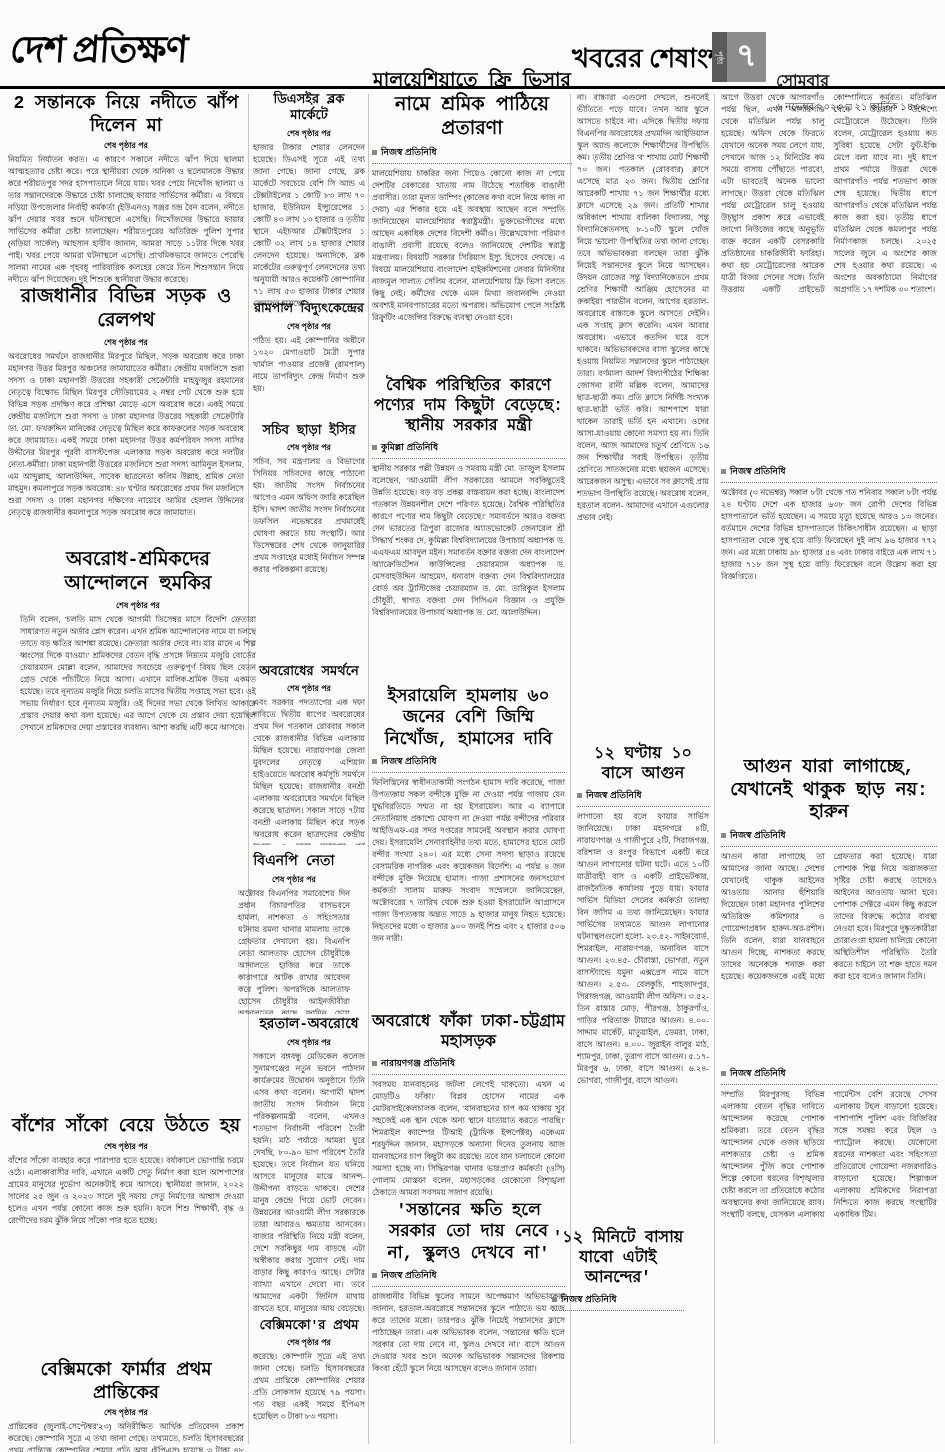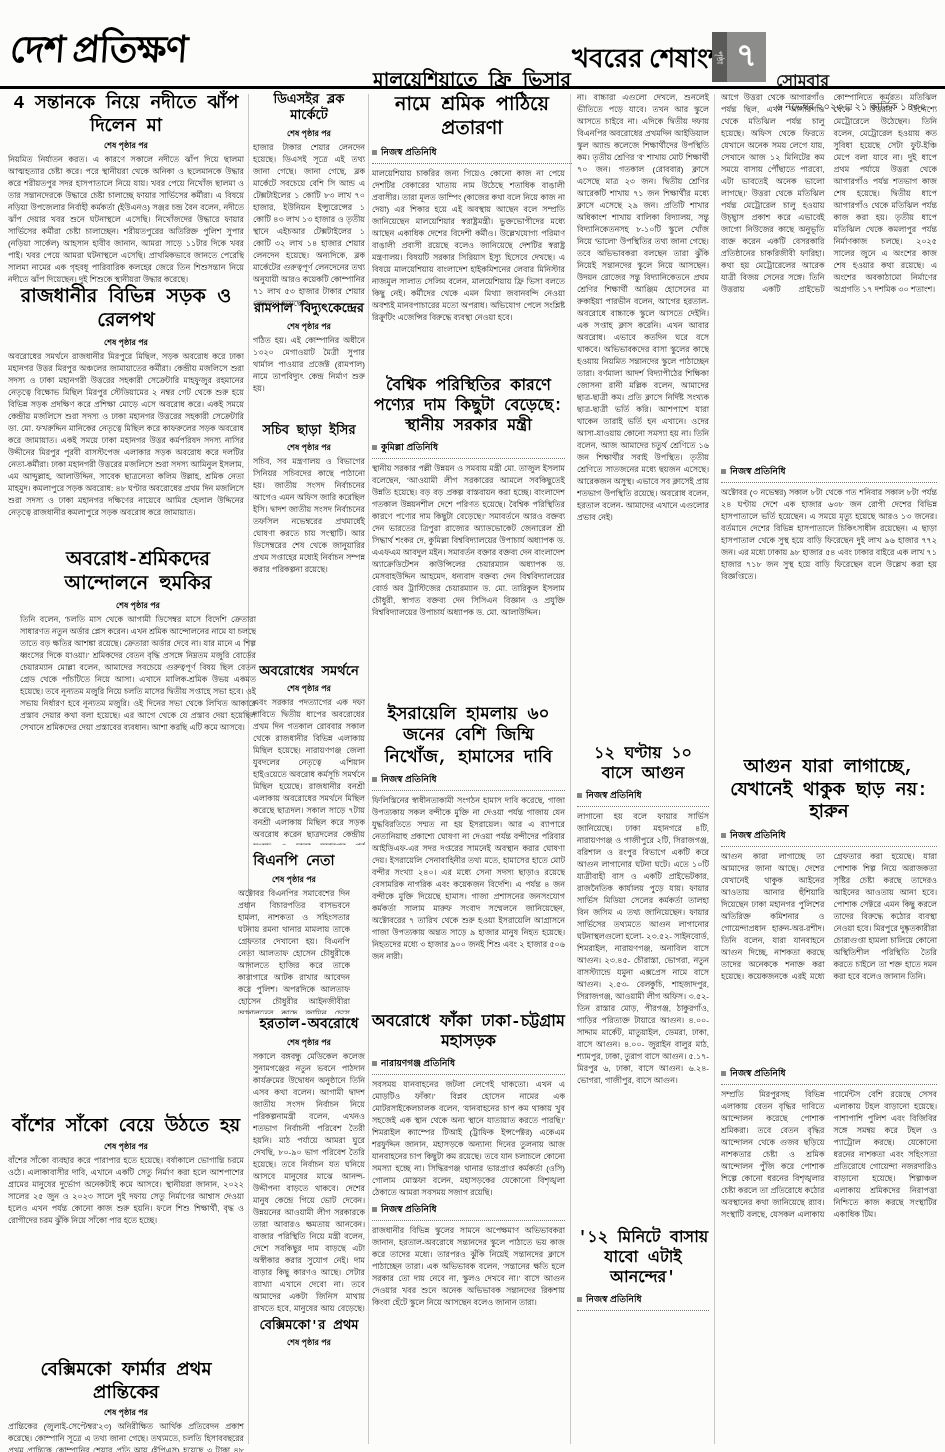--- a/index.html
+++ b/index.html
@@ -54,21 +54,21 @@
     <div class="dateline">৬ নভেম্বর ২০২৩ □ ২১ কার্তিক ১৪৩০</div>
   </div>
   <div class="header-rule"></div>
 
   <div class="vrule" style="left:248px"></div>
   <div class="vrule" style="left:368px"></div>
   <div class="vrule" style="left:570px"></div>
   <div class="vrule" style="left:714px"></div>
 
   <section class="art" style="left:8px;top:92px;width:236px">
-    <h2 class="hl s18">4 সন্তানকে নিয়ে নদীতে ঝাঁপ দিলেন মা</h2>
+    <h2 class="hl s18">2 সন্তানকে নিয়ে নদীতে ঝাঁপ দিলেন মা</h2>
     <div class="kicker">শেষ পৃষ্ঠার পর</div>
     <div class="body" style="height:152px">নিয়মিত নির্যাতন করত। এ কারণে সকালে নদীতে ঝাঁপ দিয়ে ছালমা আত্মহত্যার চেষ্টা করে। পরে স্থানীয়রা থেকে অনিকা ও ছলেমানকে উদ্ধার করে শরীয়তপুর সদর হাসপাতালে নিয়ে যায়। খবর পেয়ে নিখোঁজ ছালমা ও তার সন্তানদেরকে উদ্ধারে চেষ্টা চালাচ্ছে ফায়ার সার্ভিসের কর্মীরা। এ বিষয়ে নড়িয়া উপজেলার নির্বাহী কর্মকর্তা (ইউএনও) সঞ্জর চন্দ্র বৈন বলেন, নদীতে ঝাঁপ দেয়ার খবর শুনে ঘটনাস্থলে এসেছি। নিখোঁজদের উদ্ধারে ফায়ার সার্ভিসের কর্মীরা চেষ্টা চালাচ্ছেন। শরীয়তপুরের অতিরিক্ত পুলিশ সুপার (নড়িয়া সার্কেল) আহসান হাবীব জানান, আমরা সাড়ে ১১টার দিকে খবর পাই। খবর পেয়ে আমরা ঘটনাস্থলে এসেছি। প্রাথমিকভাবে জানতে পেরেছি সালমা নামের এক গৃহবধূ পারিবারিক কলহের জেরে তিন শিশুসন্তান নিয়ে নদীতে ঝাঁপ দিয়েছেন। দুই শিশুকে স্থানীয়রা উদ্ধার করেছে।</div>
   </section>
 
   <section class="art" style="left:8px;top:286px;width:236px">
     <h2 class="hl s19">রাজধানীর বিভিন্ন সড়ক ও রেলপথ</h2>
     <div class="kicker">শেষ পৃষ্ঠার পর</div>
     <div class="body" style="height:210px">অবরোধের সমর্থনে রাজধানীর মিরপুরে মিছিল, সড়ক অবরোধ করে ঢাকা মহানগর উত্তর মিরপুর অঞ্চলের জামায়াতের কর্মীরা। কেন্দ্রীয় মজলিসে শুরা সদস্য ও ঢাকা মহানগরী উত্তরের সহকারী সেক্রেটারি মাহফুজুর রহমানের নেতৃত্বে বিক্ষোভ মিছিল মিরপুর স্টেডিয়ামের ২ নম্বর গেট থেকে শুরু হয়ে বিভিন্ন সড়ক প্রদক্ষিণ করে প্রশিক্ষা মোড়ে এসে অবরোধ করে। একই সময়ে কেন্দ্রীয় মজলিসে শুরা সদস্য ও ঢাকা মহানগর উত্তরের সহকারী সেক্রেটারি ডা. মো. ফখরুদ্দিন মানিকের নেতৃত্বে মিছিল করে কাফরুলের সড়ক অবরোধ করে জামায়াত। একই সময়ে ঢাকা মহানগর উত্তর কর্মপরিষদ সদস্য নাসির উদ্দীনের মিরপুর পূরবী বাসস্টপেজ এলাকার সড়ক অবরোধ করে দলটির নেতা-কর্মীরা। ঢাকা মহানগরী উত্তরের মজলিসে শুরা সদস্য আমিনুল ইসলাম, এম আব্দুল্লাহ, আলাউদ্দিন, সাবেক ছাত্রনেতা কলিম উল্লাহ, শ্রমিক নেতা মাহমুদ। কমলাপুরে সড়ক অবরোধ: ৪৮ ঘণ্টার অবরোধের প্রথম দিন মজলিসে শুরা সদস্য ও ঢাকা মহানগর দক্ষিণের নায়েবে আমির হেলাল উদ্দিনের নেতৃত্বে রাজধানীর কমলাপুরে সড়ক অবরোধ করে জামায়াত।</div>
   </section>
 
@@ -122,62 +122,64 @@
 
   <section class="art" style="left:253px;top:1016px;width:112px">
     <h2 class="hl s14">হরতাল-অবরোধে</h2>
     <div class="kicker">শেষ পৃষ্ঠার পর</div>
     <div class="body" style="height:262px">সকালে বঙ্গবন্ধু মেডিকেল কলেজ সুনামগঞ্জের নতুন ভবনে পাঠদান কার্যক্রমের উদ্বোধন অনুষ্ঠানে তিনি এসব কথা বলেন। আগামী দ্বাদশ জাতীয় সংসদ নির্বাচন নিয়ে পরিকল্পনামন্ত্রী বলেন, এখনও শতভাগ নির্বাচনী পরিবেশ তৈরী হয়নি। মাঠ পর্যায়ে আমরা ঘুরে দেখছি, ৮০-৯০ ভাগ পরিবেশ তৈরি হয়েছে। তবে নির্বাচন যত ঘনিয়ে আসবে মানুষের মাঝে আনন্দ-উদ্দীপনা বাড়তে থাকবে। দেশের মানুষ কেন্দ্রে গিয়ে ভোট দেবেন। উন্নয়নের আওয়ামী লীগ সরকারকে তারা আবারও ক্ষমতায় আনবেন। বাজার পরিস্থিতি নিয়ে মন্ত্রী বলেন, দেশে সবকিছুর দাম বাড়ছে এটা অস্বীকার করার সুযোগ নেই। দাম বাড়ার কিছু কারণও আছে। সেটার ব্যাখ্যা এখানে দেবো না। তবে আমাদের একটা জিনিস মাথায় রাখতে হবে, মানুষের আয় বেড়েছে। সরকার বাজার নিয়ন্ত্রণের চেষ্টা করছে। এ সময় সুনামগঞ্জ জেলা প্রশাসক দিদারে আলম মোহাম্মদ মাকসুদ চৌধুরী, পুলিশ সুপার মোহাম্মদ এহসান শাহ ও পৌরসভার মেয়র নাদের বখত, জেলা আওয়ামী লীগের সাধারণ সম্পাদক নোমান বখত পলিন প্রমুখ বক্তব্য রাখেন।</div>
   </section>
 
   <section class="art" style="left:253px;top:1318px;width:112px">
     <h2 class="hl s13">বেক্সিমকো'র প্রথম</h2>
     <div class="kicker">শেষ পৃষ্ঠার পর</div>
+    <div class="body" style="height:92px">করেছে। কোম্পানি সূত্রে এই তথ্য জানা গেছে। চলতি হিসাববছরের প্রথম প্রান্তিকে কোম্পানির শেয়ার প্রতি লোকসান হয়েছে ৭৯ পয়সা। গত বছর একই সময়ে ইপিএস হয়েছিল ৩ টাকা ৮৩ পয়সা।</div>
   </section>
 
   <section class="art" style="left:372px;top:70px;width:200px">
     <h2 class="hl s19">মালয়েশিয়াতে ফ্রি ভিসার নামে শ্রমিক পাঠিয়ে প্রতারণা</h2>
     <div class="byline"><span class="sq"></span><span>নিজস্ব প্রতিনিধি</span></div>
     <div class="body" style="height:212px;width:193px">মালয়েশিয়ায় চাকরির জন্য গিয়েও কোনো কাজ না পেয়ে দেশটির বেকারের খাতায় নাম উঠেছে শতাধিক বাঙালী প্রবাসীর। তারা মূলত ডাম্পিং (কাজের কথা বলে নিয়ে কাজ না দেয়া) এর শিকার হয়ে এই অবস্থায় আছেন বলে সম্প্রতি জানিয়েছেন মালয়েশিয়ার স্বরাষ্ট্রমন্ত্রী। ভুক্তভোগীদের মধ্যে আছেন একাধিক দেশের বিদেশী কর্মীও। উল্লেখযোগ্য পরিমাণ বাঙালী প্রবাসী রয়েছে বলেও জানিয়েছে দেশটির স্বরাষ্ট্র মন্ত্রণালয়। বিষয়টি সরকার সিরিয়াস ইস্যু হিসেবে দেখছে। এ বিষয়ে মালয়েশিয়ায় বাংলাদেশ হাইকমিশনের লেবার মিনিস্টার নাজমুল সালাত সেলিম বলেন, মালয়েশিয়ায় ফ্রি ভিসা বলতে কিছু নেই। কর্মীদের থেকে এমন মিথ্যা জবানবন্দি নেওয়া অবশ্যই মানবপাচারের মতো অপরাধ। অভিযোগ পেলে সংশ্লিষ্ট রিক্রুটিং এজেন্সির বিরুদ্ধে ব্যবস্থা নেওয়া হবে।</div>
   </section>
 
   <section class="art" style="left:372px;top:376px;width:193px">
     <h2 class="hl s16">বৈশ্বিক পরিস্থিতির কারণে পণ্যের দাম কিছুটা বেড়েছে: স্থানীয় সরকার মন্ত্রী</h2>
     <div class="byline"><span class="sq"></span><span>কুমিল্লা প্রতিনিধি</span></div>
     <div class="body" style="height:222px">স্থানীয় সরকার পল্লী উন্নয়ন ও সমবায় মন্ত্রী মো. তাজুল ইসলাম বলেছেন, 'আওয়ামী লীগ সরকারের আমলে সবকিছুতেই উন্নতি হয়েছে। বড় বড় প্রকল্প বাস্তবায়ন করা হচ্ছে। বাংলাদেশ গতকাল উন্নয়নশীল দেশে পরিণত হয়েছে। বৈশ্বিক পরিস্থিতির কারণে পণ্যের দাম কিছুটা বেড়েছে।' সমাবর্তনে আরও বক্তব্য দেন ভারতের ত্রিপুরা রাজ্যের অ্যাডভোকেট জেনারেল শ্রী সিদ্ধার্থ শংকর দে, কুমিল্লা বিশ্ববিদ্যালয়ের উপাচার্য অধ্যাপক ড. এএফএম আবদুল মইন। সমাবর্তন বক্তার বক্তব্য দেন বাংলাদেশ অ্যাক্রেডিটেশন কাউন্সিলের চেয়ারম্যান অধ্যাপক ড. মেসবাহউদ্দিন আহমেদ, ধন্যবাদ বক্তব্য দেন বিশ্ববিদ্যালয়ের বোর্ড অব ট্রাস্টিজের চেয়ারম্যান ড. মো. তারিকুল ইসলাম চৌধুরী, স্বাগত বক্তব্য দেন সিসিএন বিজ্ঞান ও প্রযুক্তি বিশ্ববিদ্যালয়ের উপাচার্য অধ্যাপক ড. মো. আলাউদ্দিন।</div>
   </section>
 
-  <section class="art" style="left:372px;top:704px;width:193px">
+  <section class="art" style="left:372px;top:686px;width:193px">
     <h2 class="hl s17">ইসরায়েলি হামলায় ৬০ জনের বেশি জিম্মি নিখোঁজ, হামাসের দাবি</h2>
     <div class="byline"><span class="sq"></span><span>নিজস্ব প্রতিনিধি</span></div>
     <div class="body" style="height:238px">ফিলিস্তিনের স্বাধীনতাকামী সংগঠন হামাস দাবি করেছে, গাজা উপত্যকায় সকল বন্দীকে মুক্তি না দেওয়া পর্যন্ত গাজায় যেন যুদ্ধবিরতিতে সম্মত না হয় ইসরায়েল। আর এ ব্যাপারে নেতানিয়াহু প্রকাশ্যে ঘোষণা না দেওয়া পর্যন্ত বন্দীদের পরিবার আইডিএফ-এর সদর দপ্তরের সামনেই অবস্থান করার ঘোষণা দেয়। ইসরায়েলি সেনাবাহিনীর তথ্য মতে, হামাসের হাতে মোট বন্দীর সংখ্যা ২৪০। এর মধ্যে সেনা সদস্য ছাড়াও রয়েছে বেসামরিক নাগরিক এবং কয়েকজন বিদেশি। এ পর্যন্ত ৪ জন বন্দীকে মুক্তি দিয়েছে হামাস। গাজা প্রশাসনের জনসংযোগ কর্মকর্তা সালাম মারুফ সংবাদ সম্মেলনে জানিয়েছেন, অক্টোবরের ৭ তারিখ থেকে শুরু হওয়া ইসরায়েলি আগ্রাসনে গাজা উপত্যকায় অন্তত সাড়ে ৯ হাজার মানুষ নিহত হয়েছে। নিহতদের মধ্যে ৩ হাজার ৯০০ জনই শিশু এবং ২ হাজার ৫০৬ জন নারী।</div>
   </section>
 
   <section class="art" style="left:372px;top:1012px;width:193px">
     <h2 class="hl s16">অবরোধে ফাঁকা ঢাকা-চট্টগ্রাম মহাসড়ক</h2>
     <div class="byline"><span class="sq"></span><span>নারায়ণগঞ্জ প্রতিনিধি</span></div>
     <div class="body" style="height:126px">সবসময় যানবাহনের জটলা লেগেই থাকতো। এখন এ মোড়টিও ফাঁকা।' বিপ্লব হোসেন নামের এক মোটরসাইকেলচালক বলেন, 'যানবাহনের চাপ কম থাকায় খুব সহজেই এক স্থান থেকে অন্য স্থানে যাতায়াত করতে পারছি।' শিমরাইল ক্যাম্পের টিআই (ট্রাফিক ইন্সপেক্টর) একেএম শরফুদ্দিন জানান, মহাসড়কে অন্যান্য দিনের তুলনায় আজ যানবাহনের চাপ কিছুটা কম রয়েছে। তবে যান চলাচলে কোনো সমস্যা হচ্ছে না। সিদ্ধিরগঞ্জ থানার ভারপ্রাপ্ত কর্মকর্তা (ওসি) গোলাম মোস্তফা বলেন, মহাসড়কের যেকোনো বিশৃঙ্খলা ঠেকাতে আমরা সবসময় সজাগ রয়েছি।</div>
   </section>
 
   <section class="art" style="left:372px;top:1200px;width:193px">
+    <h2 class="hl s17">'সন্তানের ক্ষতি হলে সরকার তো দায় নেবে না, স্কুলও দেখবে না'</h2>
     <div class="byline"><span class="sq"></span><span>নিজস্ব প্রতিনিধি</span></div>
     <div class="body" style="height:166px">রাজধানীর বিভিন্ন স্কুলের সামনে অপেক্ষমাণ অভিভাবকরা জানান, হরতাল-অবরোধে সন্তানদের স্কুলে পাঠাতে ভয় কাজ করে তাদের মধ্যে। তারপরও ঝুঁকি নিয়েই সন্তানদের ক্লাসে পাঠাচ্ছেন তারা। এক অভিভাবক বলেন, 'সন্তানের ক্ষতি হলে সরকার তো দায় নেবে না, স্কুলও দেখবে না।' বাসে আগুন দেওয়ার খবর শুনে অনেক অভিভাবক সন্তানদের রিকশায় কিংবা হেঁটে স্কুলে নিয়ে আসছেন বলেও জানান তারা।</div>
   </section>
 
   <section class="art" style="left:577px;top:92px;width:132px">
     <div class="body" style="height:646px">না। বাচ্চারা এগুলো দেখলে, শুনলেই ভীতিতে পড়ে যাবে। তখন আর স্কুলে আসতে চাইবে না। এদিকে দ্বিতীয় দফায় বিএনপির অবরোধের প্রথমদিন আইডিয়াল স্কুল অ্যান্ড কলেজে শিক্ষার্থীদের উপস্থিতি কম। তৃতীয় শ্রেণির 'ব' শাখায় মোট শিক্ষার্থী ৭০ জন। গতকাল (রোববার) ক্লাসে এসেছে মাত্র ২৩ জন। দ্বিতীয় শ্রেণির আরেকটি শাখায় ৭১ জন শিক্ষার্থীর মধ্যে ক্লাসে এসেছে ২৯ জন। প্রতিটি শাখার অধিকাংশ শাখায় বালিকা বিদ্যালয়, সন্তু বিদ্যানিকেতনসহ ৮-১০টি স্কুলে খোঁজ নিয়ে 'ভালো' উপস্থিতির তথ্য জানা গেছে। তবে অভিভাবকরা বলছেন তারা ঝুঁকি নিয়েই সন্তানদের স্কুলে নিয়ে আসছেন। উদয়ন রোজের সন্তু বিদ্যানিকেতনে প্রথম শ্রেণির শিক্ষার্থী আঞ্জিম হোসেনের মা রুকাইয়া পারভীন বলেন, আগের হরতাল-অবরোধে বাচ্চাকে স্কুলে আসতে দেইনি। এক সপ্তাহ ক্লাস করেনি। এখন আবার অবরোধ। এভাবে কতদিন ঘরে বসে থাকবে। অভিভাবকদের বাসা স্কুলের কাছে হওয়ায় নিয়মিত সন্তানদের স্কুলে পাঠাচ্ছেন তারা। বর্ণমালা আদর্শ বিদ্যাপীঠের শিক্ষিকা জোসনা রানী মল্লিক বলেন, আমাদের ছাত্র-ছাত্রী কম। প্রতি ক্লাসে নির্দিষ্ট সংখ্যক ছাত্র-ছাত্রী ভর্তি করি। আশপাশে যারা থাকেন তারাই ভর্তি হন এখানে। ওদের আসা-যাওয়ায় কোনো সমস্যা হয় না। তিনি বলেন, আজ আমাদের চতুর্থ শ্রেণিতে ১৬ জন শিক্ষার্থীর সবাই উপস্থিত। তৃতীয় শ্রেণিতে সাতজনের মধ্যে ছয়জন এসেছে। আরেকজন অসুস্থ। এভাবে সব ক্লাসেই প্রায় শতভাগ উপস্থিতি রয়েছে। অবরোধ বলেন, হরতাল বলেন- আমাদের এখানে এগুলোর প্রভাব নেই।</div>
   </section>
 
   <section class="art" style="left:577px;top:744px;width:132px">
     <h2 class="hl s16">১২ ঘণ্টায় ১০ বাসে আগুন</h2>
     <div class="byline"><span class="sq"></span><span>নিজস্ব প্রতিনিধি</span></div>
     <div class="body" style="height:404px">লাগানো হয় বলে ফায়ার সার্ভিস জানিয়েছে। ঢাকা মহানগরে ৪টি, নারায়ণগঞ্জ ও গাজীপুরে ২টি, সিরাজগঞ্জ, বরিশাল ও রংপুর বিভাগে একটি করে আগুন লাগানোর ঘটনা ঘটে। এতে ১০টি যাত্রীবাহী বাস ও একটি প্রাইভেটকার, রাজনৈতিক কার্যালয় পুড়ে যায়। ফায়ার সার্ভিস মিডিয়া সেলের কর্মকর্তা তালহা বিন জসিম এ তথ্য জানিয়েছেন। ফায়ার সার্ভিসের তথ্যমতে আগুন লাগানোর ঘটনাস্থলগুলো হলো- ২৩.৫২- সাইনবোর্ড, শিমরাইল, নারায়ণগঞ্জ, অনাবিল বাসে আগুন। ২৩.৪৫- চৌরাস্তা, ভোগরা, নতুন বাসস্ট্যান্ডে যমুনা এক্সপ্রেস নামে বাসে আগুন। ২.৫৩- বেলকুচি, শাহজাদপুর, সিরাজগঞ্জ, আওয়ামী লীগ অফিস। ৩.৫২- তিন রাস্তার মোড়, পীরগঞ্জ, ঠাকুরগাঁও, গাড়ির পরিত্যক্ত টায়ারে আগুন। ৪.০০- সাদ্দাম মার্কেট, মাতুয়াইল, ডেমরা, ঢাকা, বাসে আগুন। ৪.০০- জুরাইন বালুর মাঠ, শ্যামপুর, ঢাকা, তুরাগ বাসে আগুন। ৫.১৭- মিরপুর ৬, ঢাকা, বাসে আগুন। ৬.২৪- ভোগরা, গাজীপুর, বাসে আগুন।</div>
   </section>
 
-  <section class="art" style="left:577px;top:1228px;width:132px">
+  <section class="art" style="left:552px;top:1228px;width:132px">
     <h2 class="hl s16">'১২ মিনিটে বাসায় যাবো এটাই আনন্দের'</h2>
     <div class="byline"><span class="sq"></span><span>নিজস্ব প্রতিনিধি</span></div>
   </section>
 
   <section class="art" style="left:721px;top:92px;width:216px">
     <div class="body two-col" style="height:366px">আগে উত্তরা থেকে আগারগাঁও পর্যন্ত ছিল, এখন আগারগাঁও থেকে মতিঝিল পর্যন্ত চালু হয়েছে। অফিস থেকে ফিরতে যেখানে অনেক সময় লেগে যায়, সেখানে আজ ১২ মিনিটের কম সময়ে বাসায় পৌঁছাতে পারবো, এটা ভাবতেই অনেক ভালো লাগছে।' উত্তরা থেকে মতিঝিল পর্যন্ত মেট্রোরেল চালু হওয়ায় উচ্ছ্বাস প্রকাশ করে এভাবেই জাগো নিউজের কাছে অনুভূতি ব্যক্ত করেন একটি বেসরকারি প্রতিষ্ঠানের চাকরিজীবী ফারিহা। কথা হয় মেট্রোরেলের আরেক যাত্রী বিজয় সেনের সঙ্গে। তিনি উত্তরায় একটি প্রাইভেট কোম্পানিতে কর্মরত। মতিঝিল থেকে উত্তরার উদ্দেশ্যে মেট্রোরেলে উঠেছেন। তিনি বলেন, মেট্রোরেল হওয়ায় কত সুবিধা হয়েছে সেটা ফুট-ইঞ্চি মেপে বলা যাবে না। দুই ধাপে প্রথম পর্যায়ে উত্তরা থেকে আগারগাঁও পর্যন্ত শতভাগ কাজ শেষ হয়েছে। দ্বিতীয় ধাপে আগারগাঁও থেকে মতিঝিল পর্যন্ত কাজ করা হয়। তৃতীয় ধাপে মতিঝিল থেকে কমলাপুর পর্যন্ত নির্মাণকাজ চলছে। ২০২৫ সালের জুনে এ অংশের কাজ শেষ হওয়ার কথা রয়েছে। এ অংশের অবকাঠামো নির্মাণের অগ্রগতি ১৭ দশমিক ৩০ শতাংশ।</div>
   </section>
 
   <section class="art" style="left:721px;top:462px;width:216px">
     <div class="byline"><span class="sq"></span><span>নিজস্ব প্রতিনিধি</span></div>

